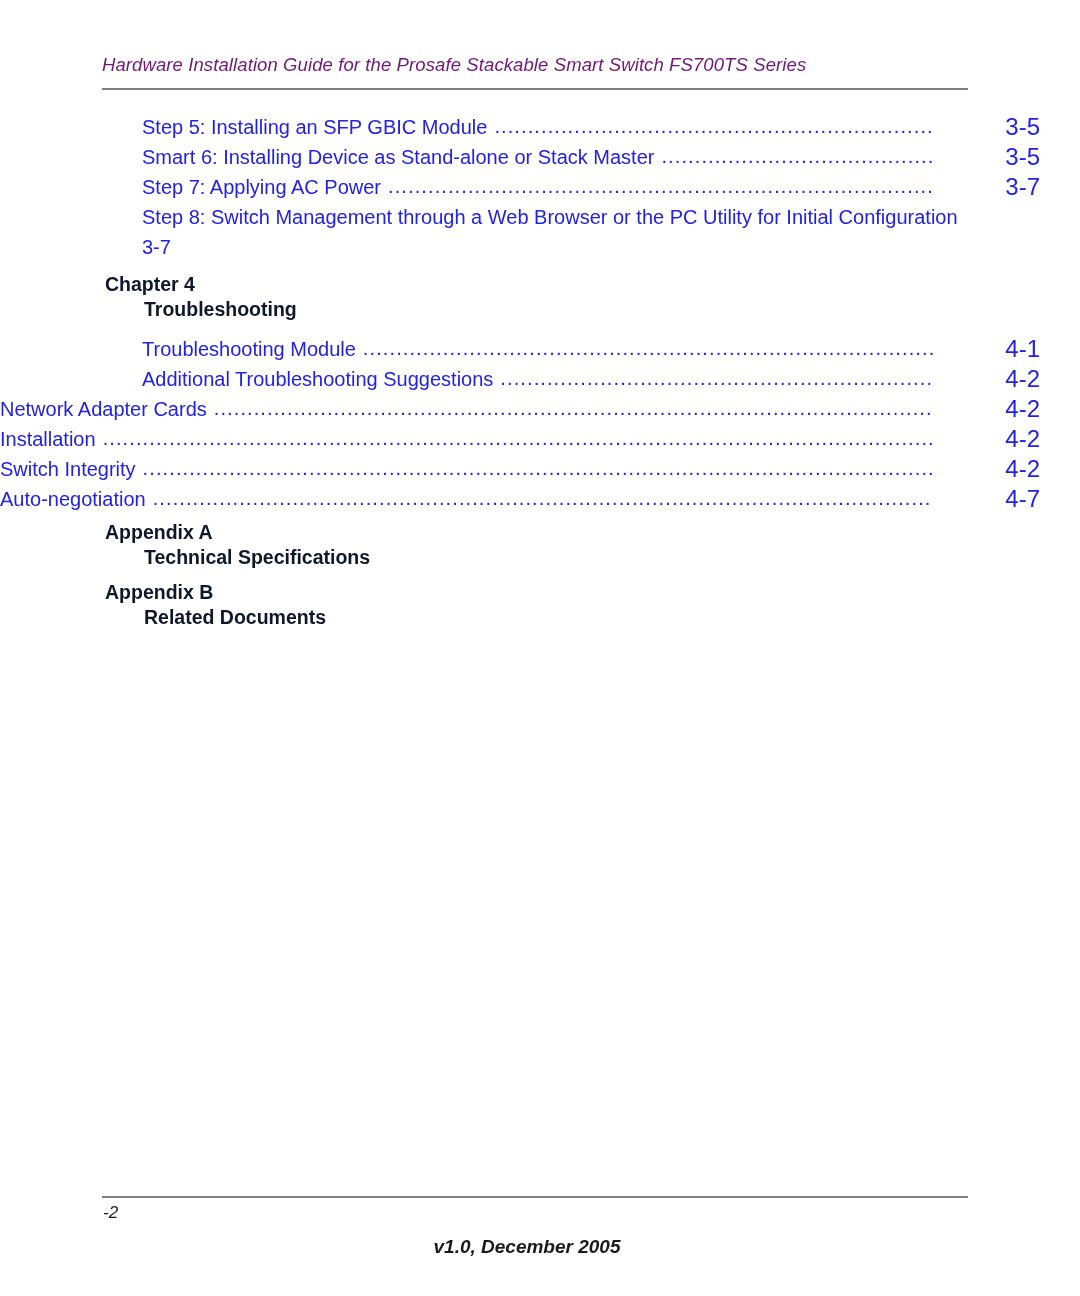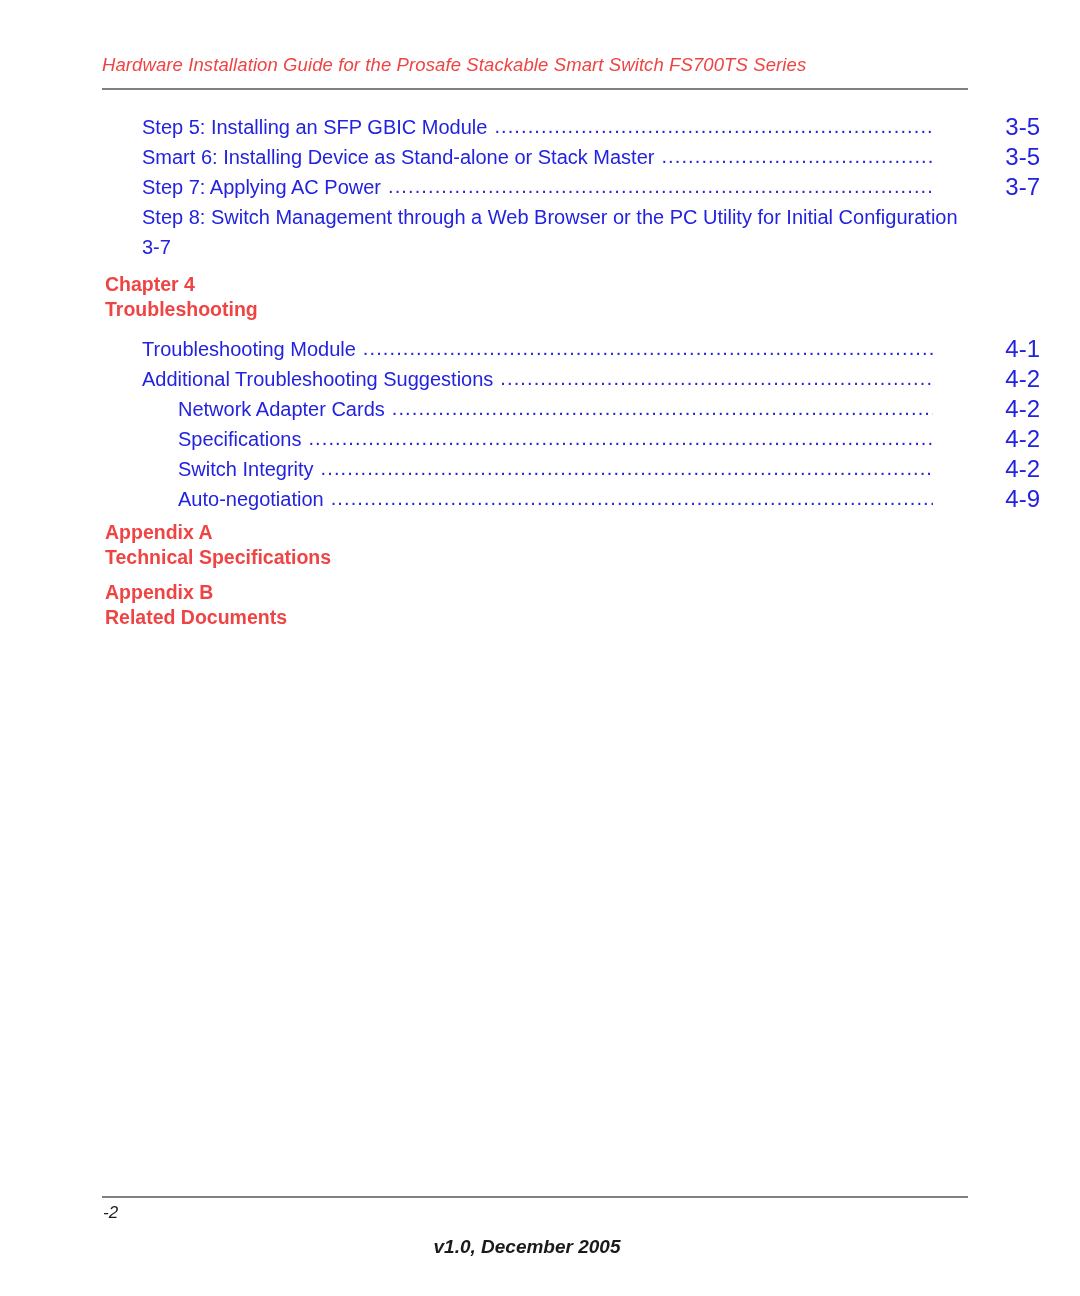--- a/index.html
+++ b/index.html
@@ -19,21 +19,21 @@
   
   .header {
     position: absolute;
     left: 102px;
     top: 54px;
     width: 866px;
   }
   .header-title {
     font-style: italic;
     font-size: 18.5px;
-    color: #ef4444;
+    color: #701a75;
     letter-spacing: 0.1px;
     white-space: nowrap;
   }
   .header-rule {
     position: absolute;
     left: 102px;
     top: 88px;
     width: 866px;
     height: 2px;
     background: #808080;
@@ -80,45 +80,45 @@
     right: 40px;
     top: 0;
     text-align: right;
     white-space: nowrap;
     font-size: 24px;
     line-height: 30px;
   }
 
   
   .lvl1 { padding-left: 142px; }
-  .lvl2 { padding-left: 178px; }
+  .lvl2 { }
 
   
   .toc-entry.wrap {
     display: block;
     padding-right: 60px;
   }
   .toc-entry.wrap .label {
     white-space: normal;
     display: block;
   }
   .toc-entry.wrap .pageno-inline {
     display: block;
   }
 
   
   .heading-block {
     padding-left: 105px;
-    color: #ef4444;
+    color: #0f172a;
     font-weight: bold;
     font-size: 19.5px;
     line-height: 25px;
   }
   .heading-block .line1 { display: block; }
-  .heading-block .line2 { display: block; }
+  .heading-block .line2 { display: block; margin-left: 39px; }
 
   .sp-chapter { height: 10px; }
   .sp-after-chapter { height: 12px; }
   .sp-before-appendix { height: 6px; }
   .sp-between-appendix { height: 10px; }
 
   
   .footer-rule {
     position: absolute;
     left: 102px;
@@ -209,38 +209,38 @@
     </div>
 
     <div class="toc-entry lvl2">
       <span class="label">Network Adapter Cards</span>
       <span class="gap"></span>
       <span class="leader">............................................................................................................................................................................</span>
       <span class="pageno">4-2</span>
     </div>
 
     <div class="toc-entry lvl2">
-      <span class="label">Specifications</span>
+      <span class="label">Installation</span>
       <span class="gap"></span>
       <span class="leader">............................................................................................................................................................................</span>
       <span class="pageno">4-2</span>
     </div>
 
     <div class="toc-entry lvl2">
       <span class="label">Switch Integrity</span>
       <span class="gap"></span>
       <span class="leader">............................................................................................................................................................................</span>
       <span class="pageno">4-2</span>
     </div>
 
     <div class="toc-entry lvl2">
       <span class="label">Auto-negotiation</span>
       <span class="gap"></span>
       <span class="leader">............................................................................................................................................................................</span>
-      <span class="pageno">4-9</span>
+      <span class="pageno">4-7</span>
     </div>
 
     <div class="sp-before-appendix"></div>
 
     <div class="heading-block">
       <span class="line1">Appendix A</span>
       <span class="line2">Technical Specifications</span>
     </div>
 
     <div class="sp-between-appendix"></div>

